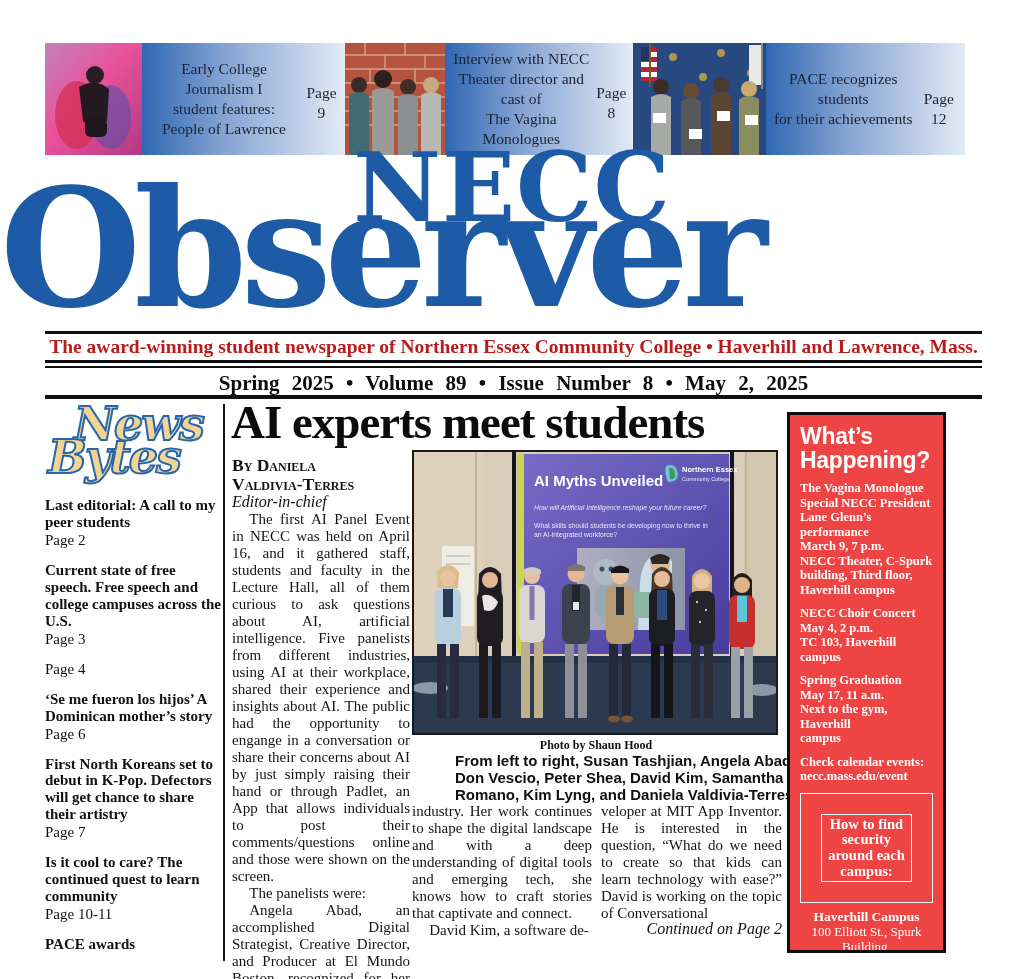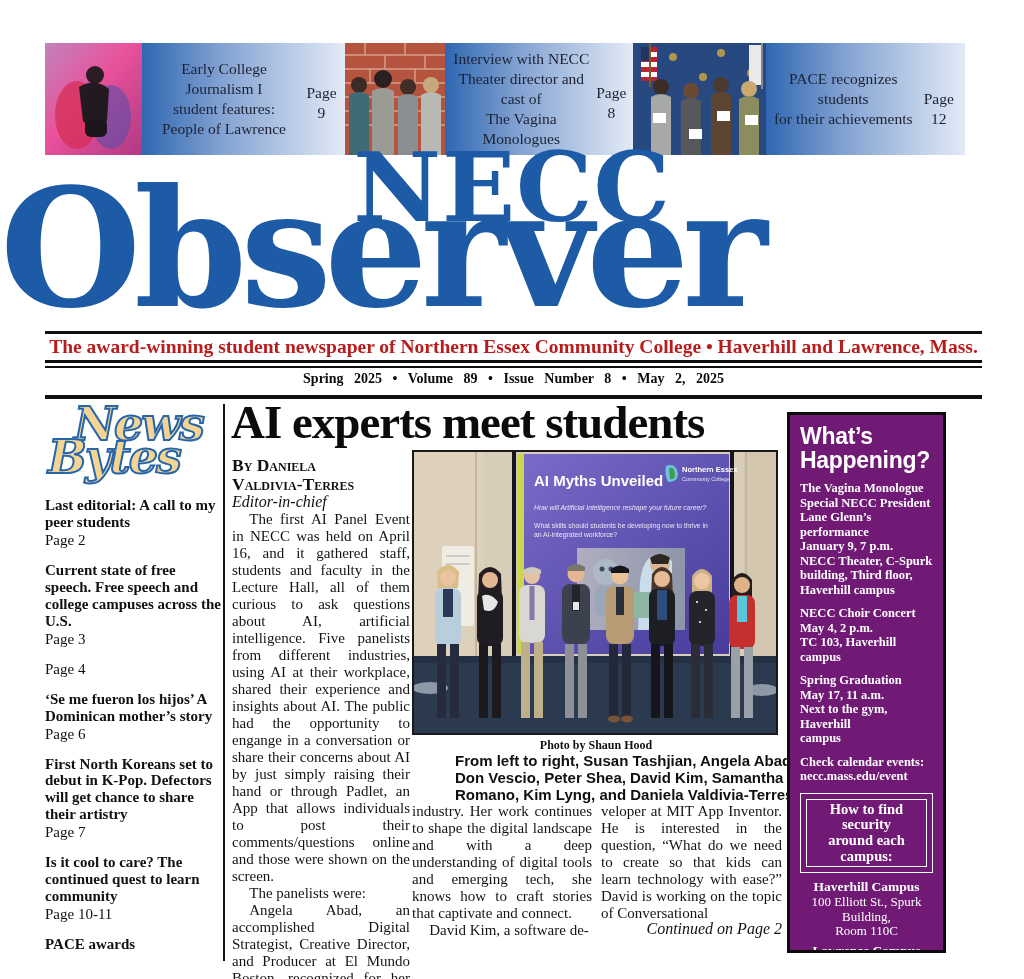--- a/index.html
+++ b/index.html
@@ -22,21 +22,21 @@
   .nameplate-top{left:0;right:0;top:140px;text-align:center;
         font-family:"DejaVu Serif",serif;font-weight:bold;font-size:96px;line-height:1;
         color:#1d5ba6;letter-spacing:1px;}
   .nameplate-main{left:0;right:0;top:168px;text-align:left;
         font-family:"DejaVu Serif",serif;font-weight:bold;font-size:162px;line-height:1;
         color:#1d5ba6;letter-spacing:-7px;}
   .rule{left:45px;width:937px;background:#0f0f0f;}
   .tagline{left:45px;top:336px;width:937px;text-align:center;
         font-size:19.5px;font-weight:600;color:#b91c1c;}
   .dateline{left:45px;top:371px;width:937px;text-align:center;
-        font-size:14px;font-weight:bold;word-spacing:7px;color:#0c0c0c;}
+        font-size:21px;font-weight:bold;word-spacing:7px;color:#0c0c0c;}
 
   
   .nb-logo{left:48px;top:406px;width:172px;line-height:0.8;}
   .nb-line{font-family:"DejaVu Serif",serif;font-style:italic;font-weight:bold;
         font-size:46px;color:#f3d493;-webkit-text-stroke:2px #2766ab;letter-spacing:-2px;}
   .nb1{margin-left:26px;}
   .nb2{margin-top:-4px;margin-left:0px;}
   .nb-list{left:45px;top:497px;width:179px;}
   .nb-item{margin-bottom:13px;}
   .nb-title{font-weight:bold;font-size:15px;line-height:1.13;}
@@ -55,27 +55,27 @@
   .col1{left:232px;top:511px;width:178px;}
   .col2{left:412px;top:803px;width:180px;}
   .col3{left:601px;top:803px;width:181px;}
   .continued{left:601px;top:920px;width:181px;text-align:right;font-style:italic;font-size:16px;}
   .photo-frame{left:412px;top:450px;width:366px;height:285px;border:2px solid #191919;box-sizing:border-box;background:#cfc5b0;}
   .photo-credit{left:412px;top:738px;width:368px;text-align:center;font-weight:bold;font-size:12px;}
   .caption{left:412px;top:753px;width:370px;font-family:"Liberation Sans",sans-serif;
         font-weight:bold;font-size:15px;line-height:1.12;color:#101010;margin-left:43px;}
 
   
-  .wh-box{left:787px;top:412px;width:159px;height:541px;background:#701a75;
+  .wh-box{left:787px;top:412px;width:159px;height:541px;background:#ef4444;
         border:3px solid #0c0c0c;box-sizing:border-box;padding:9px 10px 6px 10px;color:#fff;overflow:hidden;}
   .wh-head{font-family:"Liberation Sans",sans-serif;font-weight:bold;font-size:23px;
         line-height:1.05;white-space:pre-line;letter-spacing:-0.3px;}
   .wh-event{font-family:"Liberation Serif",serif;font-weight:bold;font-size:12.5px;
         line-height:1.16;white-space:pre-line;margin-top:9px;}
-  .wh-sec-outer{margin-top:9px;border:1.5px solid #fff;padding:5px;}
+  .wh-sec-outer{margin-top:9px;border:1.5px solid #fff;padding:20px;}
   .wh-sec-inner{border:1.5px solid #fff;padding:2px 2px;text-align:center;
         font-weight:bold;font-size:14.5px;line-height:1.08;white-space:pre-line;}
   .wh-campus{text-align:center;margin-top:6px;}
   .campus-name{font-weight:bold;font-size:13.5px;margin-top:5px;}
   .campus-addr{font-size:13px;line-height:1.1;white-space:pre-line;}
 </style>
 </head>
 <body>
 
 <div id="page">
@@ -389,21 +389,21 @@
     <p class="noindent">veloper at MIT App Inventor. He is interested in the question, “What do we need to create so that kids can learn technology with ease?” David is working on the topic of Conversational</p>
   </div>
   <div class="abs continued">Continued on Page 2</div>
 
   <div class="abs wh-box">
     <div class="wh-head">What’s
 Happening?</div>
     <div class="wh-event">The Vagina Monologue
 Special NECC President
 Lane Glenn’s performance
-January 9, 7 p.m.
+March 9, 7 p.m.
 NECC Theater, C-Spurk
 building, Third floor,
 Haverhill campus</div>
     <div class="wh-event">NECC Choir Concert
 May 4, 2 p.m.
 TC 103, Haverhill campus</div>
     <div class="wh-event">Spring Graduation
 May 17, 11 a.m.
 Next to the gym, Haverhill
 campus</div>

